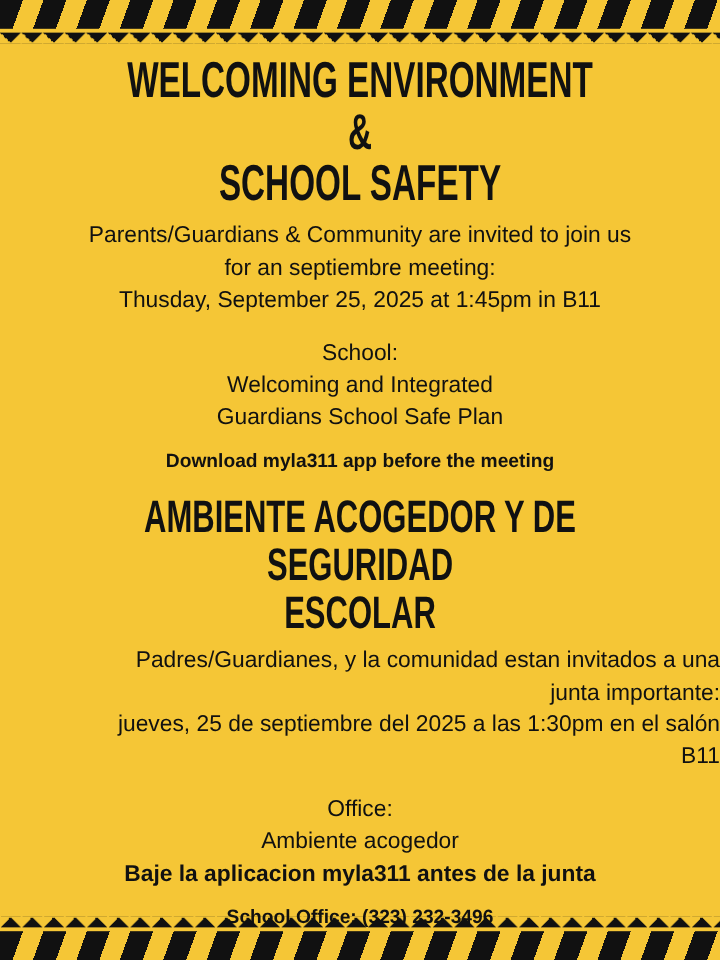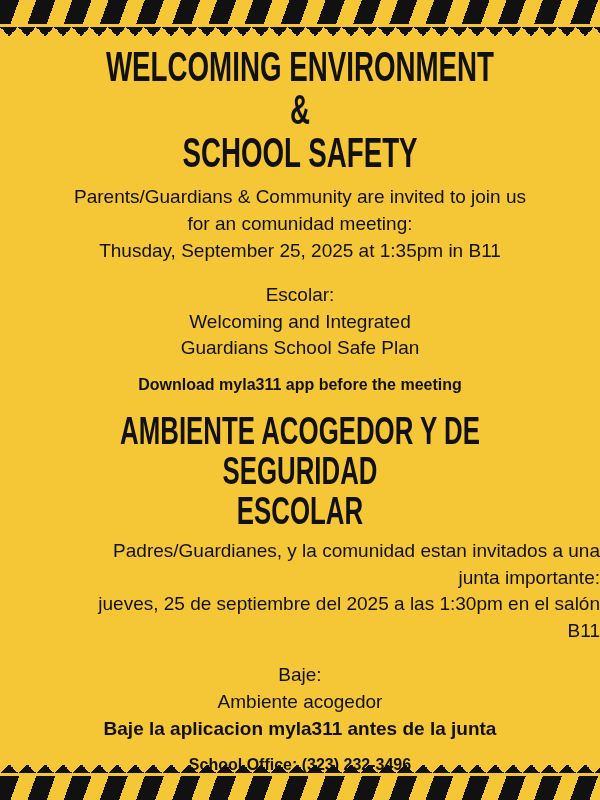--- a/index.html
+++ b/index.html
@@ -102,46 +102,46 @@
 
 <main class="flyer">
 
   <h1 class="title-en">
     <span class="tline">WELCOMING ENVIRONMENT &amp;</span>
     <span class="tline">SCHOOL SAFETY</span>
   </h1>
 
   <p class="body19 intro-en">
     <span class="line">Parents/Guardians &amp; Community are invited to join us</span>
-    <span class="line">for an comunidad meeting:</span>
-    <span class="line">Thusday, September 25, 2025 at 1:35pm in B11</span>
+    <span class="line">for an septiembre meeting:</span>
+    <span class="line">Thusday, September 25, 2025 at 1:45pm in B11</span>
   </p>
 
   <p class="body19 topics-en">
-    <span class="line">Escolar:</span>
+    <span class="line">School:</span>
     <span class="line">Welcoming and Integrated</span>
     <span class="line">Guardians School Safe Plan</span>
   </p>
 
   <p class="cta">Download myla311 app before the meeting</p>
 
   <h2 class="title-es">
     <span class="tline">AMBIENTE ACOGEDOR Y DE SEGURIDAD</span>
     <span class="tline">ESCOLAR</span>
   </h2>
 
   <p class="body19 intro-es">
     <span class="line">Padres/Guardianes, y la comunidad estan invitados a una</span>
     <span class="line">junta importante:</span>
     <span class="line">jueves,  25 de septiembre del 2025 a las 1:30pm en el salón</span>
     <span class="line">B11</span>
   </p>
 
   <p class="body19 topics-es">
-    <span class="line">Baje:</span>
+    <span class="line">Office:</span>
     <span class="line">Ambiente acogedor</span>
     <span class="line bold-line">Baje la aplicacion myla311 antes de la junta</span>
   </p>
 
   <p class="contact">
     <span class="line">School Office: (323) 232-3496</span>
 
   </p>
 
 </main>

